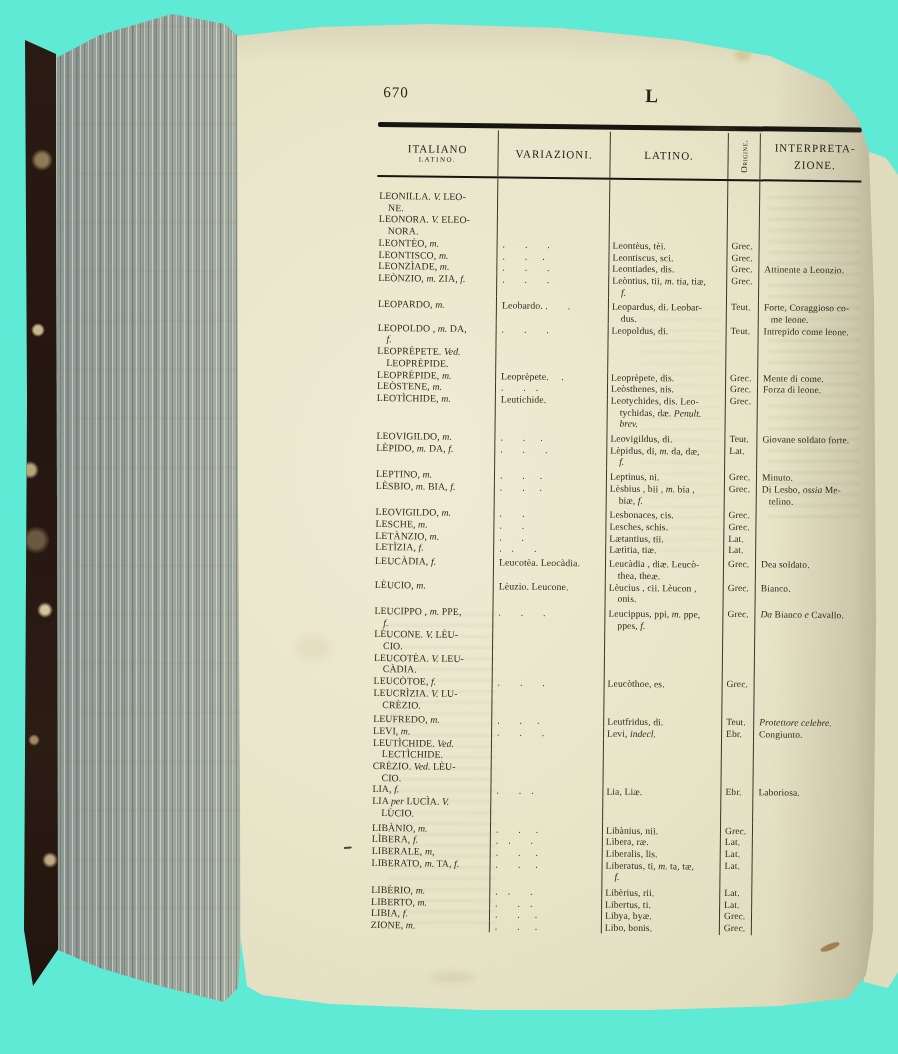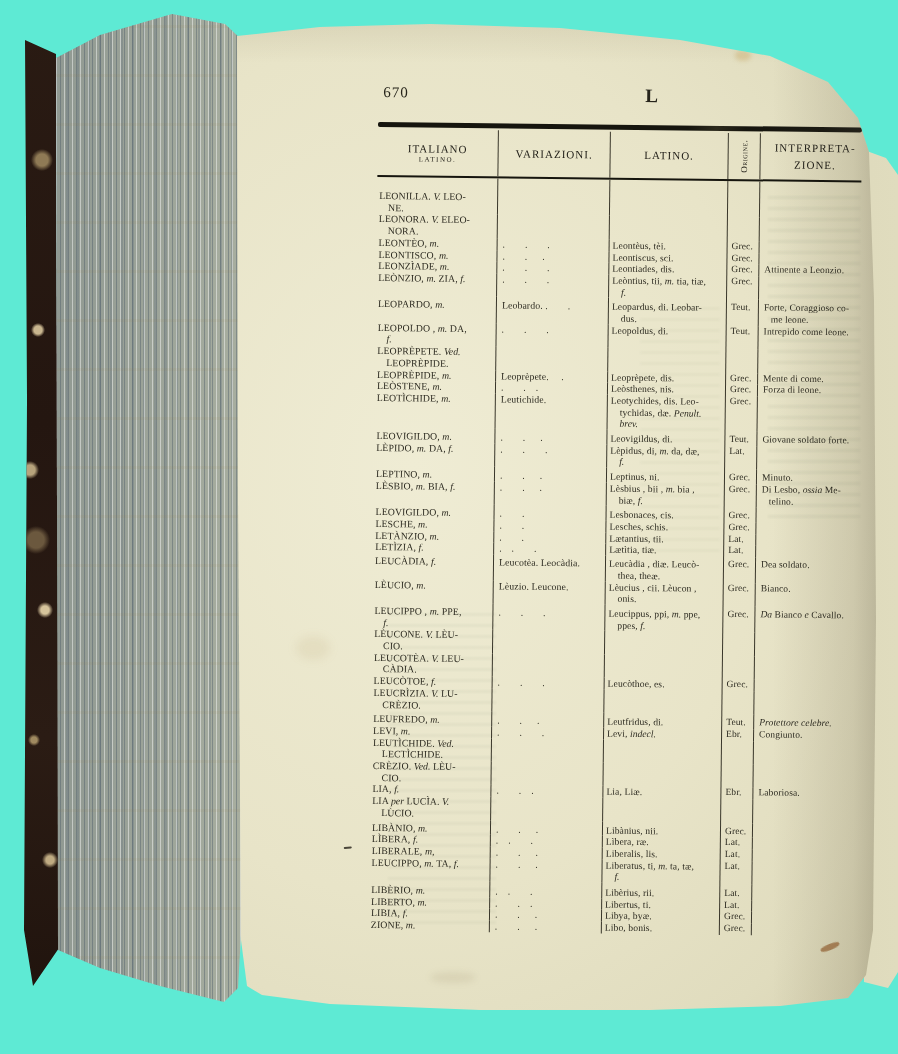--- a/index.html
+++ b/index.html
@@ -306,21 +306,21 @@
             <div class="cell col-it"><span>LÌBERA, </span><i>f.</i></div>
             <div class="cell col-var"><span>. .  .</span></div>
             <div class="cell col-lat"><span>Lìbera, ræ.</span></div>
             <div class="cell col-orig"><span>Lat.</span></div>
             <div class="cell col-interp"></div>
             <div class="cell col-it"><span>LIBERALE, </span><i>m,</i></div>
             <div class="cell col-var"><span>.  .  .</span></div>
             <div class="cell col-lat"><span>Liberalis, lis.</span></div>
             <div class="cell col-orig"><span>Lat.</span></div>
             <div class="cell col-interp"></div>
-            <div class="cell col-it"><span>LEUCIPPO, </span><i>m.</i><span> TA, </span><i>f.</i></div>
+            <div class="cell col-it"><span>LIBERATO, </span><i>m.</i><span> TA, </span><i>f.</i></div>
             <div class="cell col-var"><span>.  .  .</span></div>
             <div class="cell col-lat"><span>Liberatus, ti, </span><i>m.</i><span> ta, tæ,</span><br><i>f.</i></div>
             <div class="cell col-orig"><span>Lat.</span></div>
             <div class="cell col-interp"></div>
             <div class="cell col-it" style="padding-top: 4px;"><span>LIBÈRIO, </span><i>m.</i></div>
             <div class="cell col-var" style="padding-top: 4px;"><span>. .  .</span></div>
             <div class="cell col-lat" style="padding-top: 4px;"><span>Libèrius, rii.</span></div>
             <div class="cell col-orig" style="padding-top: 4px;"><span>Lat.</span></div>
             <div class="cell col-interp" style="padding-top: 4px;"></div>
             <div class="cell col-it"><span>LIBERTO, </span><i>m.</i></div>

